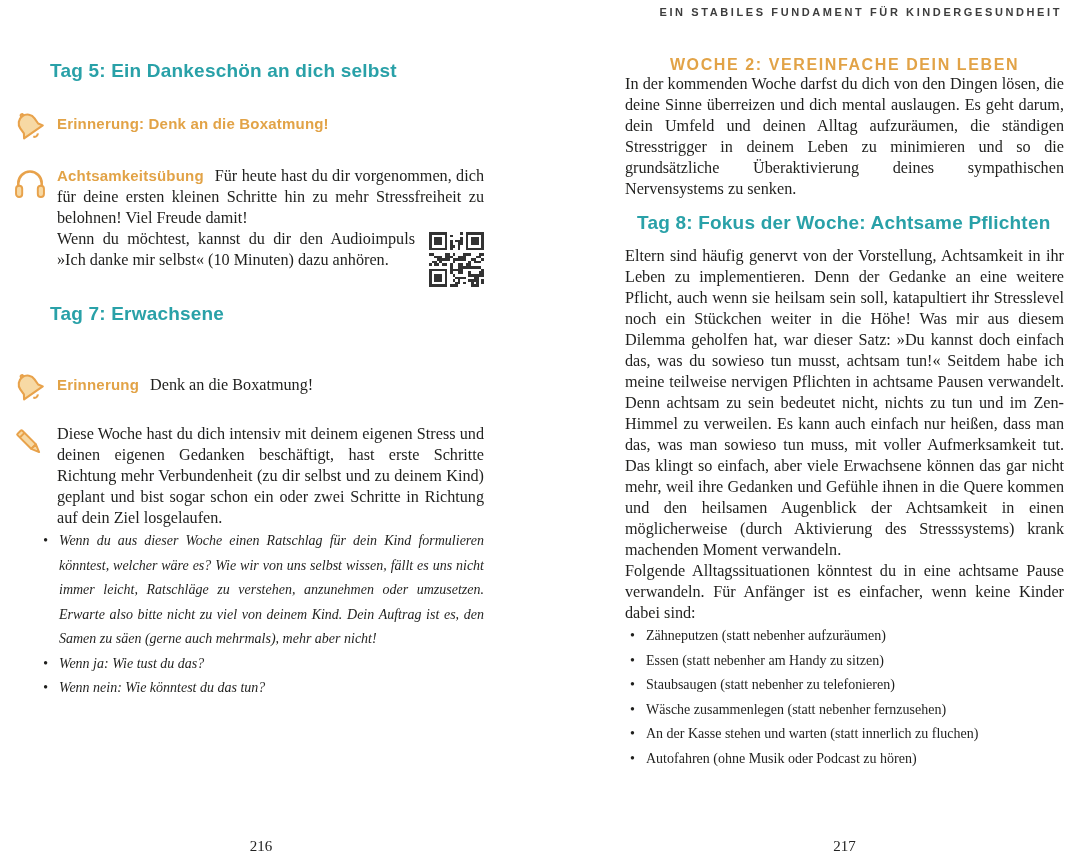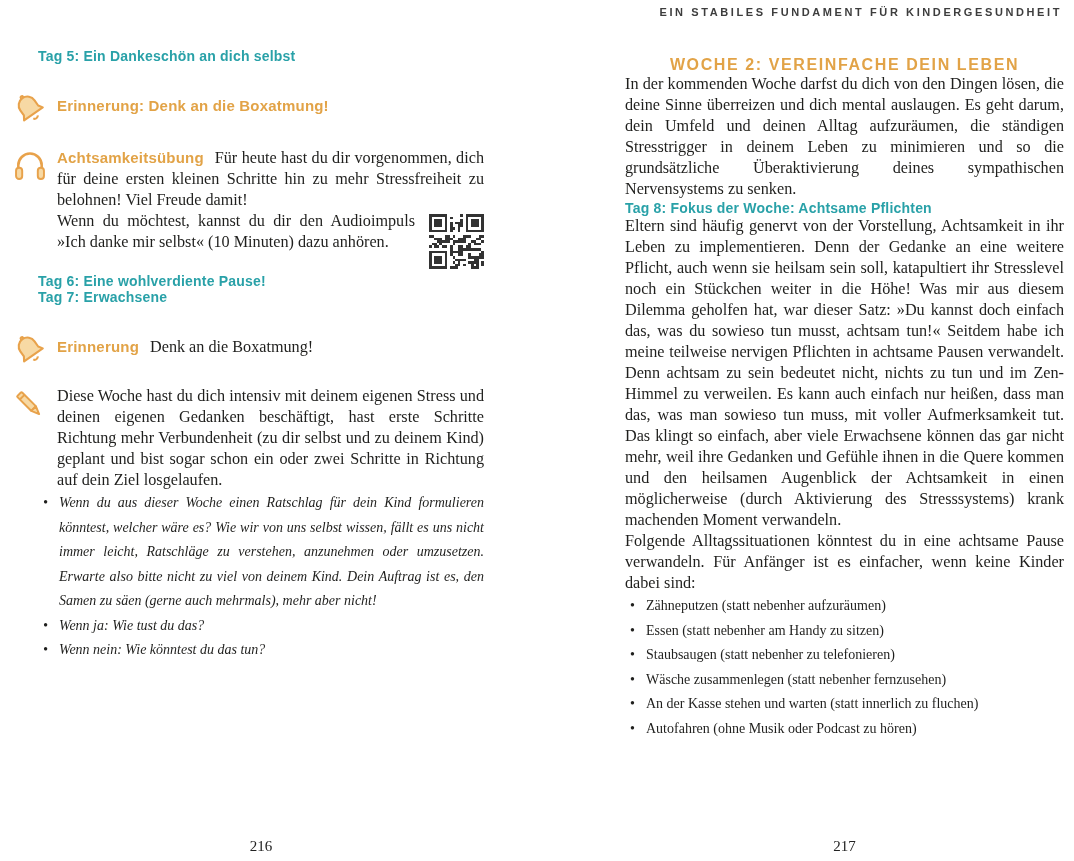--- a/index.html
+++ b/index.html
@@ -20,43 +20,43 @@
   .col{position:absolute;top:48px;}
   .col-left{left:38px;width:446px;}
   .col-right{left:625px;width:439px;}
   h2.week-title{
     font-family:"Liberation Sans", sans-serif;
     font-size:16px;font-weight:bold;letter-spacing:1.6px;
     color:#e2a347;text-align:center;margin:0;padding-top:8px;
   }
   h3.day-heading{
     font-family:"Liberation Sans", sans-serif;
-    font-size:14px;font-weight:bold;letter-spacing:0.2px;
-    color:#29a1a8;margin:0;
+    font-size:19px;font-weight:bold;letter-spacing:0.2px;
+    color:#29a1a8;margin:12px;
   }
   p.body{font-size:16.2px;line-height:21px;text-align:justify;margin:0;}
   .lead{
     font-family:"Liberation Sans", sans-serif;
     font-size:15px;font-weight:bold;color:#e2a347;
     margin-right:11px;letter-spacing:0.2px;
   }
   .icon-block{display:flex;margin-left:-26px;}
   .icon-cell{flex:0 0 45px;padding-top:1px;}
   .icon-cell svg{width:36px;height:36px;display:block;}
   .icon-text{flex:1 1 auto;}
   ul.plain{list-style:none;margin:0;padding:0;}
   ul.plain li{
     position:relative;padding-left:21px;margin:0;
     font-size:14px;line-height:24.5px;text-align:justify;
   }
   ul.plain li::before{content:"\2022";position:absolute;left:5px;}
   ul.questions li{font-style:italic;}
   .mt-30{margin-top:26px;}
   .mt-28{margin-top:28px;}
-  .mt-26{margin-top:26px;}
+  .mt-26{margin-top:44px;}
   .mt-22{margin-top:22px;}
   .mt-20{margin-top:20px;}
   .mt-18{margin-top:18px;}
   .mt-6{margin-top:6px;}
   .mt-4{margin-top:4px;}
   .mt-2{margin-top:2px;}
   .qr-wrap{
     float:right;width:55px;height:55px;margin:3px 0 4px 14px;
   }
   .qr-wrap svg{width:55px;height:55px;display:block;}
@@ -233,21 +233,20 @@
                 <rect x="15" y="1" width="5" height="5" fill="#fff"></rect>
                 <rect x="16" y="2" width="3" height="3" fill="#333"></rect>
                 <rect x="0" y="14" width="7" height="7" fill="#333"></rect>
                 <rect x="1" y="15" width="5" height="5" fill="#fff"></rect>
                 <rect x="2" y="16" width="3" height="3" fill="#333"></rect>
               </svg>
             </span><span>Wenn du möchtest, kannst du dir den Audioimpuls »Ich danke mir selbst« (10 Minuten) dazu anhören.</span></p>
       </div>
     </div>
 
-    <h3 class="day-heading mt-28">Tag 6: Eine wohlverdiente Pause!</h3>
 
     <h3 class="day-heading mt-28">Tag 7: Erwachsene</h3>
 
     <div class="icon-block mt-26">
       <span class="icon-cell">
         <svg viewBox="0 0 24 24">
           <g transform="rotate(-35 12 12)" fill="#f7d9a4" stroke="#e8a24b" stroke-width="1.4" stroke-linejoin="round">
             <circle cx="12" cy="2.7" r="0.9"></circle>
             <path d="M12 3.2 C8.7 3.2 6.2 5.8 6.2 9 L6.2 13.2 L4.4 16 L19.6 16 L17.8 13.2 L17.8 9 C17.8 5.8 15.3 3.2 12 3.2 Z"></path>
             <path d="M10.2 18.4 a2 2 0 0 0 3.6 0" fill="none"></path>

